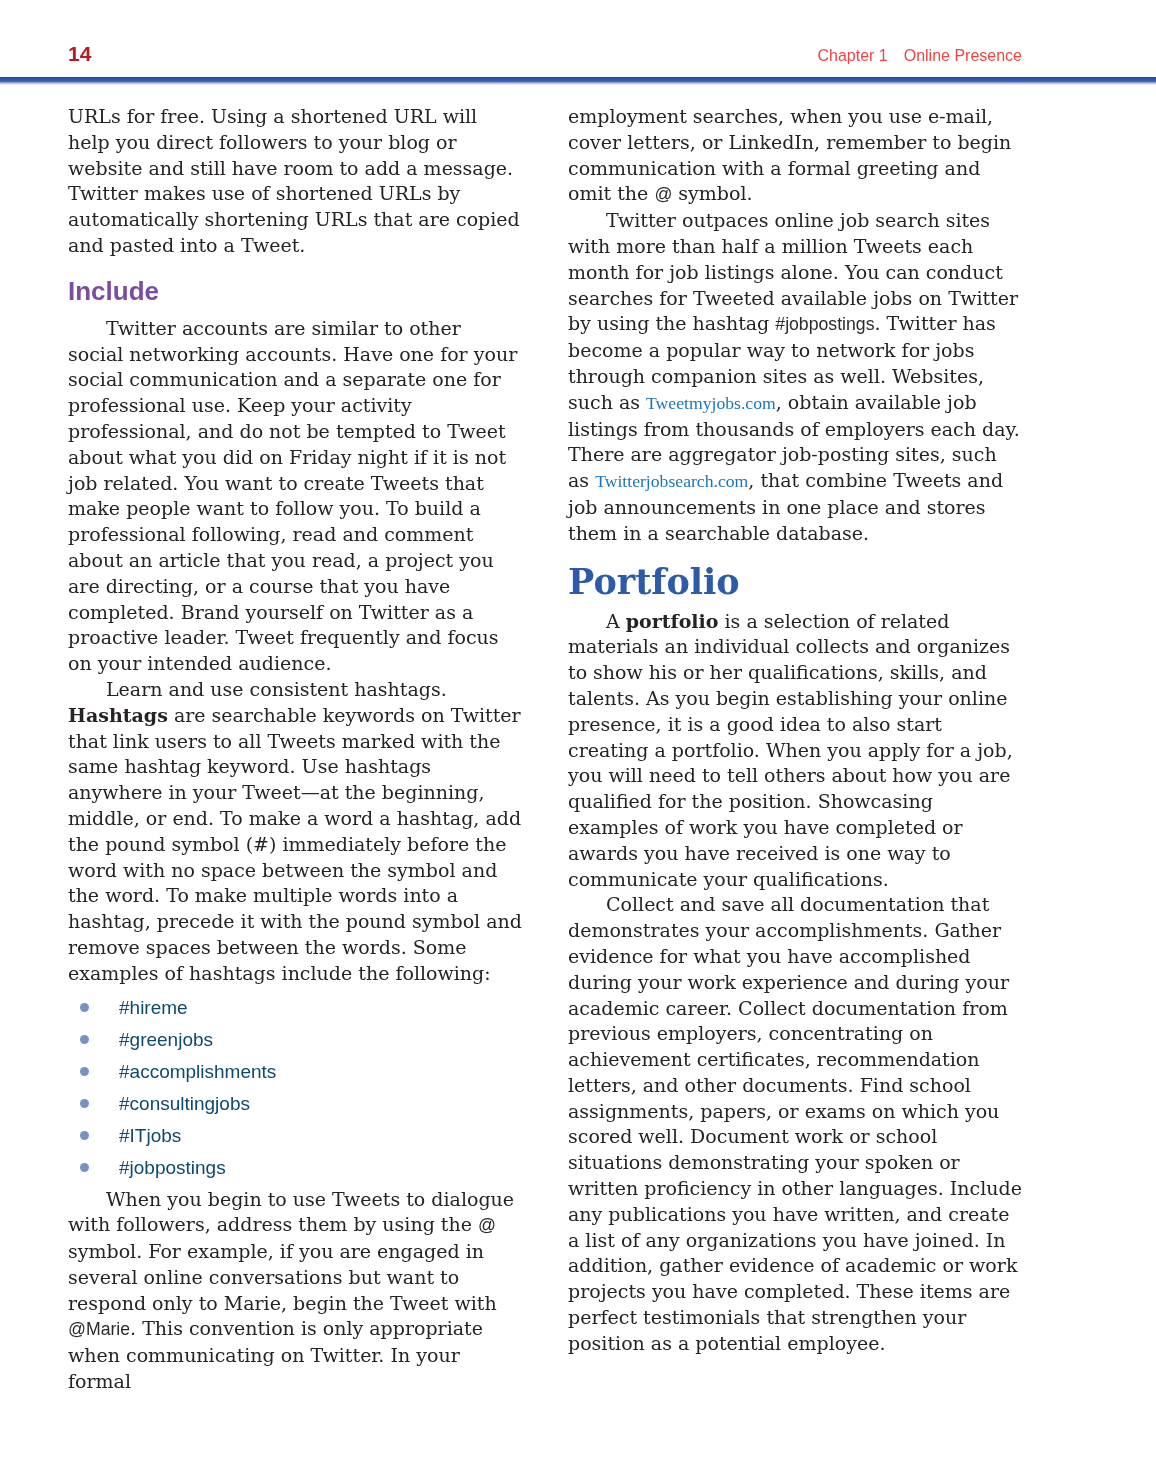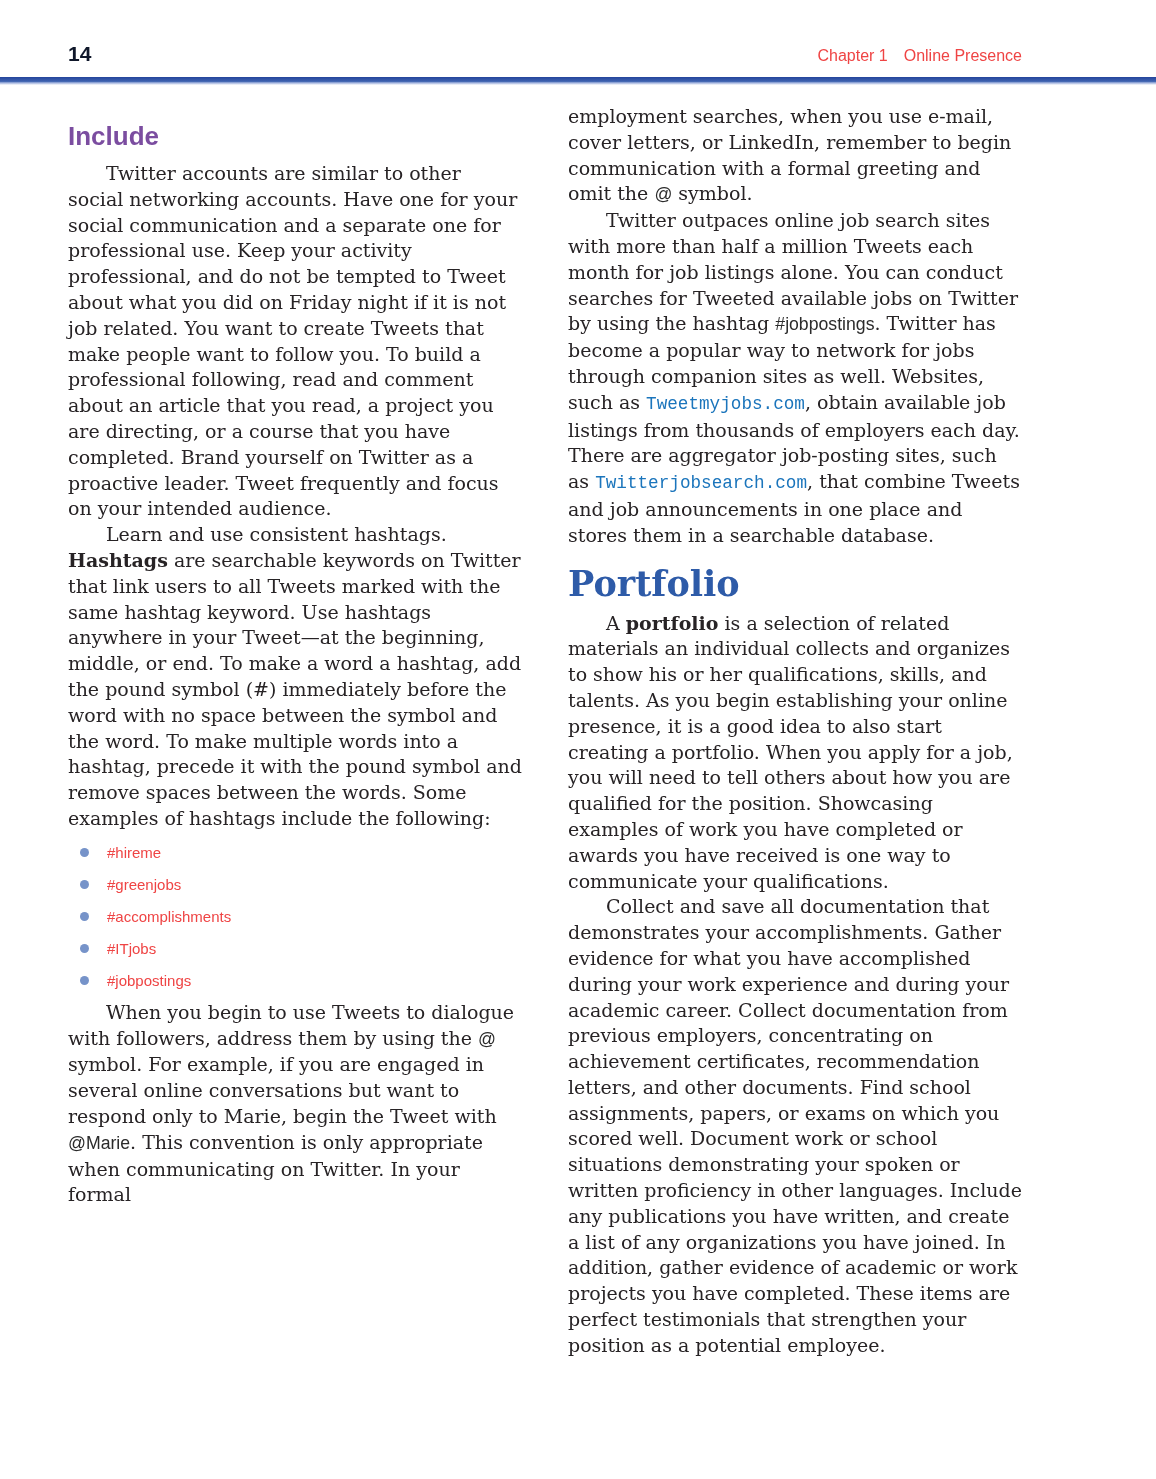--- a/index.html
+++ b/index.html
@@ -10,21 +10,21 @@
     font-family:"DejaVu Serif",serif;
     color:#272325;
     overflow:hidden;
     margin:0 auto;
   }
   .page-header{
     position:absolute;top:42px;left:68px;right:134px;
     display:flex;justify-content:space-between;align-items:baseline;
     font-family:"Liberation Sans",sans-serif;
   }
-  .page-num{font-weight:bold;font-size:21px;color:#0f172a;}
+  .page-num{font-weight:bold;font-size:21px;color:#b91c1c;}
   .running-head{font-size:16px;color:#ef4444;}
   .running-head .chapter-label{margin-right:16px;}
   .header-rule{
     position:absolute;top:77px;left:0;width:1156px;height:8px;
     background:linear-gradient(to bottom,
       var(--rule-dark,#24449c) 0%,
       var(--rule-mid,#3f63b0) 55%,
       var(--rule-light,#93a7d8) 70%,
       #ffffff 100%);
   }
@@ -36,21 +36,21 @@
   .body-p{
     margin:0;
     font-size:19px;line-height:25.8px;
     text-indent:38px;
     color:#272325;
     text-align:left;
   }
   .body-p.noindent{text-indent:0;}
   .seg-bold{font-weight:bold;}
   .seg-sans{font-family:"Liberation Sans",sans-serif;font-size:0.93em;color:#2b2b2b;}
-  .seg-link{font-family:Liberation Mono, monospace;font-size:0.93em;color:var(--link-blue,#1b75bc);text-align:center;}
+  .seg-link{font-family:Liberation Serif, serif;font-size:0.93em;color:var(--link-blue,#1b75bc);text-align:center;}
   .heading-minor{
     font-family:"Liberation Sans",sans-serif;
     font-weight:bold;font-size:26px;line-height:30px;
     color:var(--accent-purple,#7b4da0);
     margin:17px 0 10px 0;
   }
   .heading-major{
     font-family:"DejaVu Serif",serif;
     font-weight:bold;font-size:35px;line-height:40px;
     color:var(--accent-blue,#2e5ba8);
@@ -59,50 +59,55 @@
   .hashtag-list{
     list-style:none;margin:5px 0 3px 0;padding:0;
     font-family:"Liberation Sans",sans-serif;
   }
   .hashtag-list li{display:flex;align-items:center;height:32px;}
   .bullet{
     width:9px;height:9px;border-radius:50%;
     background:var(--bullet-blue,#7693c9);
     margin-left:12px;margin-right:18px;flex:none;
   }
-  .li-text{font-size:15px;color:#ef4444;}
+  .li-text{font-size:19px;color:#0c4a6e;margin-left:12px;}
 </style>
 </head>
 <body>
 
 <div class="page">
   <header class="page-header">
     <span class="page-num">14</span>
     <span class="running-head">
       <span class="chapter-label">Chapter 1</span><span class="chapter-title">Online Presence</span>
     </span>
   </header>
   <div class="header-rule"></div>
   <main class="columns">
     <section class="col" id="col-left">
+        <p class="body-p noindent"><span class="seg">URLs for free. Using a shortened URL will help you direct followers to your blog or website and still have room to add a message. Twitter makes use of shortened URLs by automatically shortening URLs that are copied and pasted into a Tweet.</span></p>
         <div class="heading-minor">Include</div>
         <p class="body-p"><span class="seg">Twitter accounts are similar to other social networking accounts. Have one for your social communication and a separate one for professional use. Keep your activity professional, and do not be tempted to Tweet about what you did on Friday night if it is not job related. You want to create Tweets that make people want to follow you. To build a professional following, read and comment about an article that you read, a project you are directing, or a course that you have completed. Brand yourself on Twitter as a proactive leader. Tweet frequently and focus on your intended audience.</span></p>
         <p class="body-p"><span class="seg">Learn and use consistent hashtags. </span><span class="seg-bold">Hashtags</span><span class="seg"> are searchable keywords on Twitter that link users to all Tweets marked with the same hashtag keyword. Use hashtags anywhere in your Tweet—at the beginning, middle, or end. To make a word a hashtag, add the pound symbol (#) immediately before the word with no space between the symbol and the word. To make multiple words into a hashtag, precede it with the pound symbol and remove spaces between the words. Some examples of hashtags include the following:</span></p>
         <ul class="hashtag-list">
           <li>
             <span class="bullet"></span>
             <span class="li-text">#hireme</span>
           </li>
           <li>
             <span class="bullet"></span>
             <span class="li-text">#greenjobs</span>
           </li>
           <li>
             <span class="bullet"></span>
             <span class="li-text">#accomplishments</span>
+          </li>
+          <li>
+            <span class="bullet"></span>
+            <span class="li-text">#consultingjobs</span>
           </li>
           <li>
             <span class="bullet"></span>
             <span class="li-text">#ITjobs</span>
           </li>
           <li>
             <span class="bullet"></span>
             <span class="li-text">#jobpostings</span>
           </li>
         </ul>

